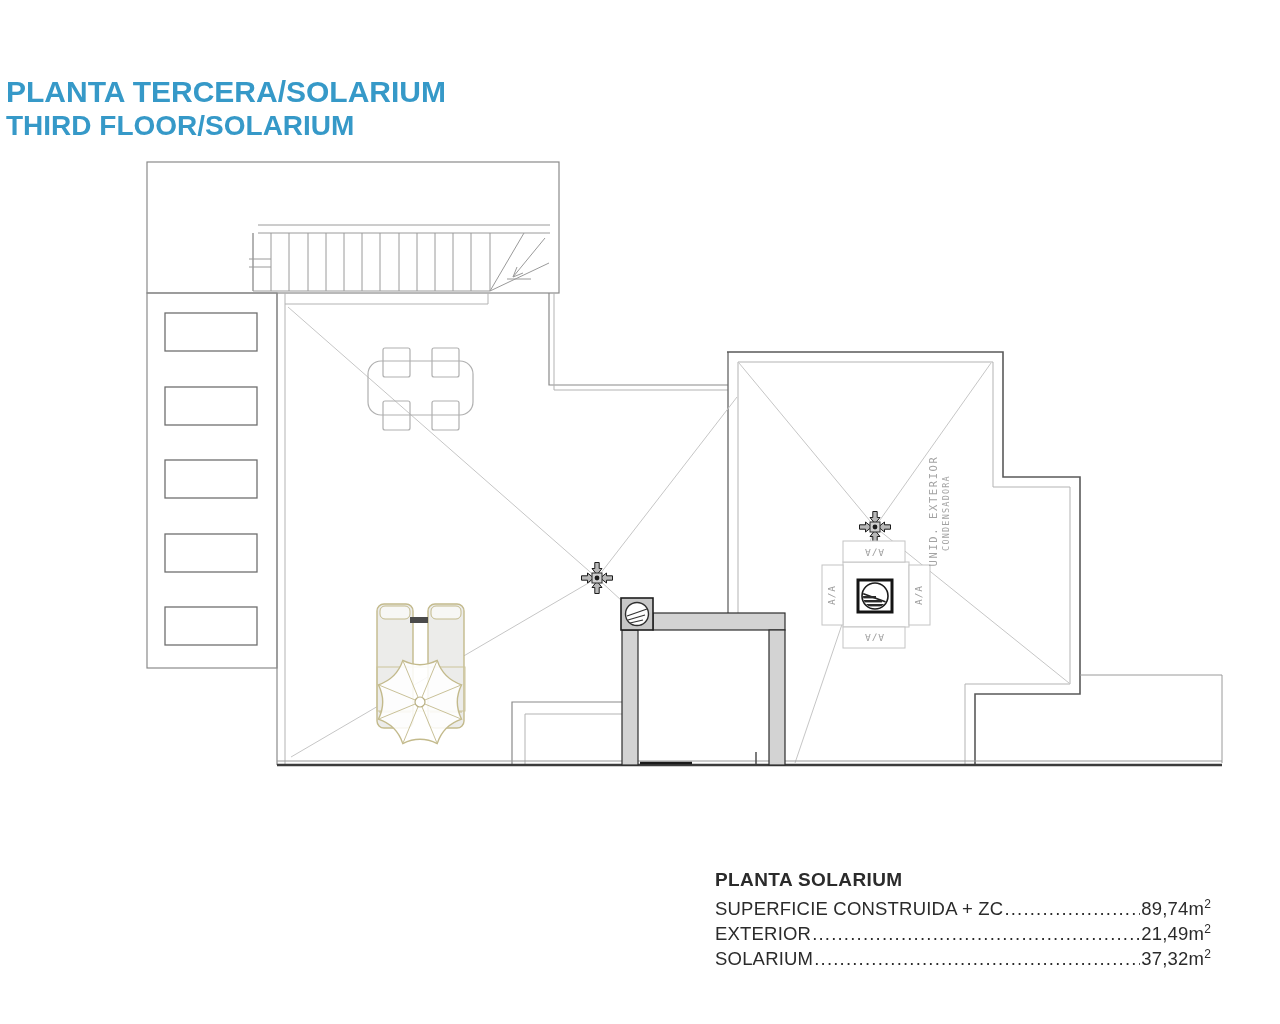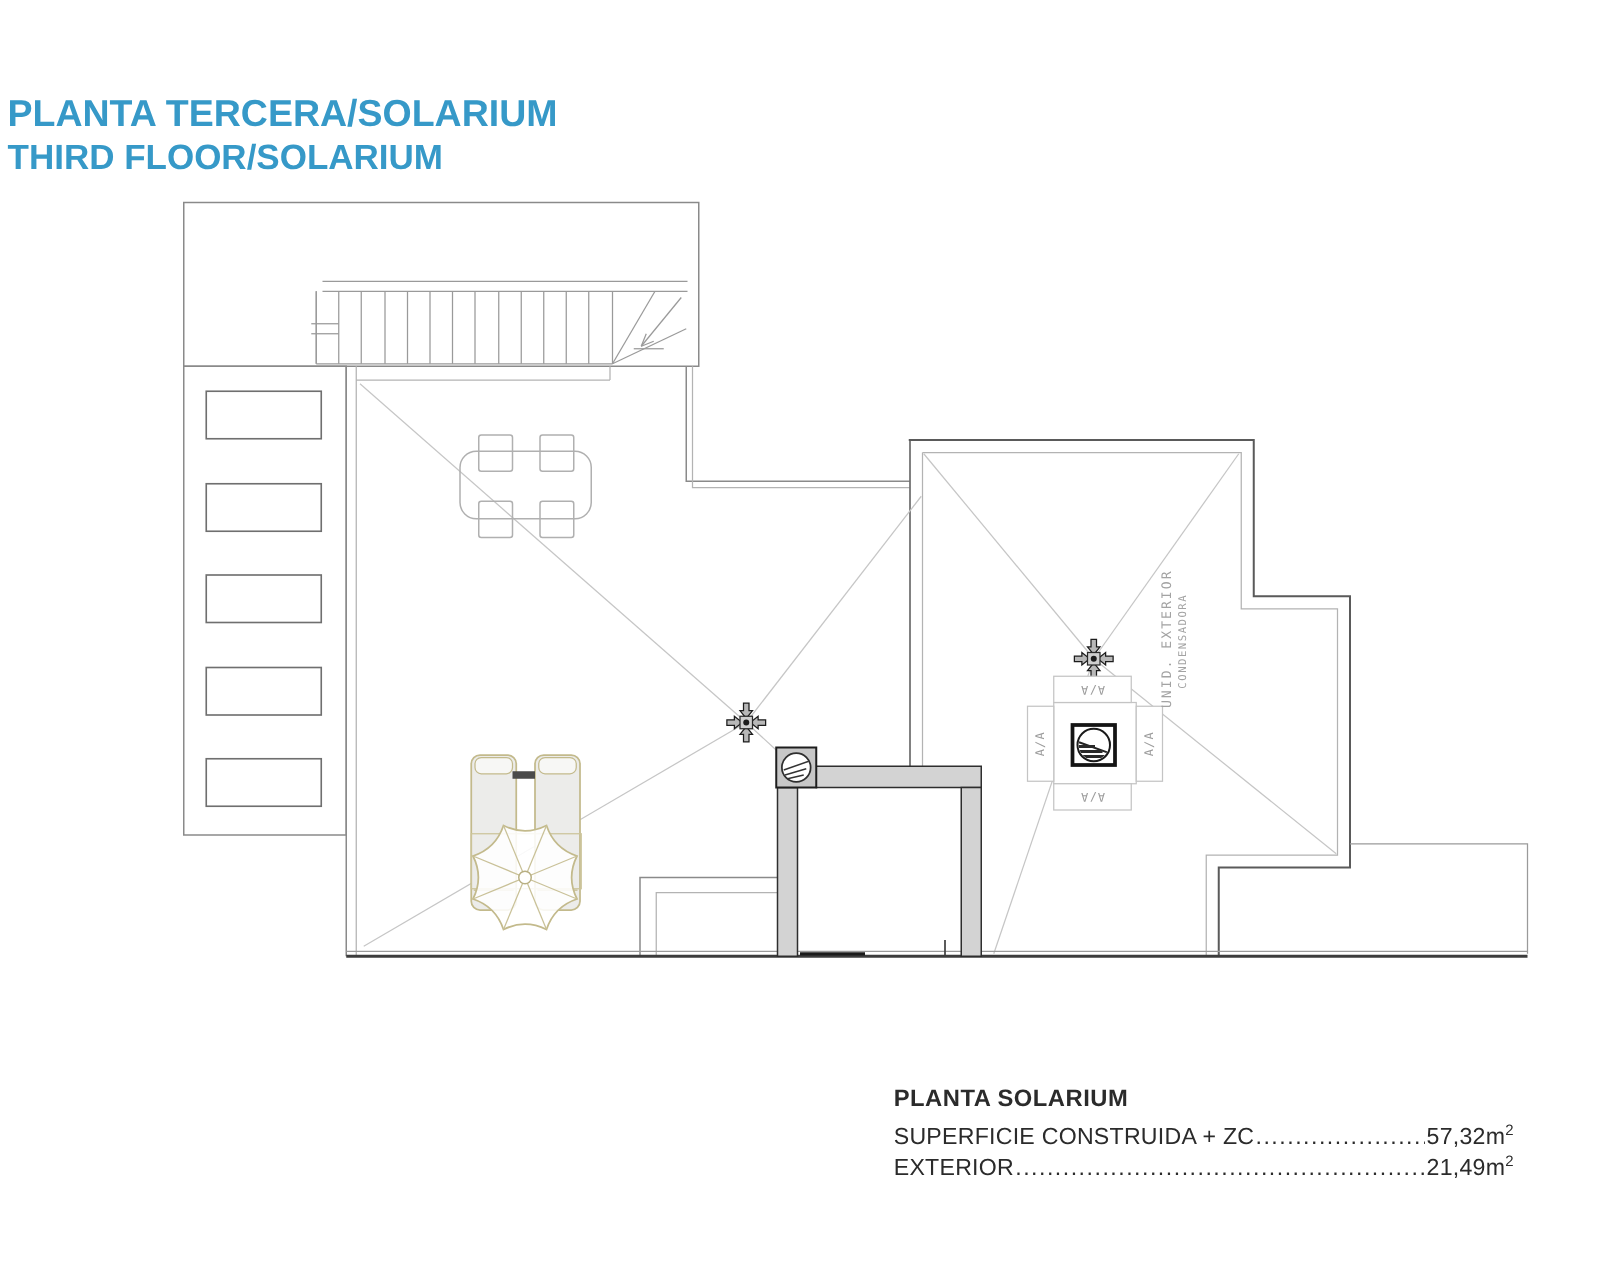--- a/index.html
+++ b/index.html
@@ -203,22 +203,27 @@
         <text font-size="8.5" letter-spacing="1.2" transform="translate(949,513) rotate(-90)">CONDENSADORA</text>
       </g>
     </g>
   </svg>
 
   <div class="summary">
     <div class="s-title">PLANTA SOLARIUM</div>
     <div class="s-row">
       <span class="s-label">SUPERFICIE CONSTRUIDA + ZC</span>
       <span class="leader"></span>
-      <span class="s-value"><span>57,32m</span><sup>2</sup></span>
+      <span class="s-value"><span>89,74m</span><sup>2</sup></span>
     </div>
     <div class="s-row">
       <span class="s-label">EXTERIOR</span>
       <span class="leader"></span>
       <span class="s-value"><span>21,49m</span><sup>2</sup></span>
     </div>
+    <div class="s-row">
+      <span class="s-label">SOLARIUM</span>
+      <span class="leader"></span>
+      <span class="s-value"><span>37,32m</span><sup>2</sup></span>
+    </div>
   </div>
 
 </div>
 
 </body></html>

